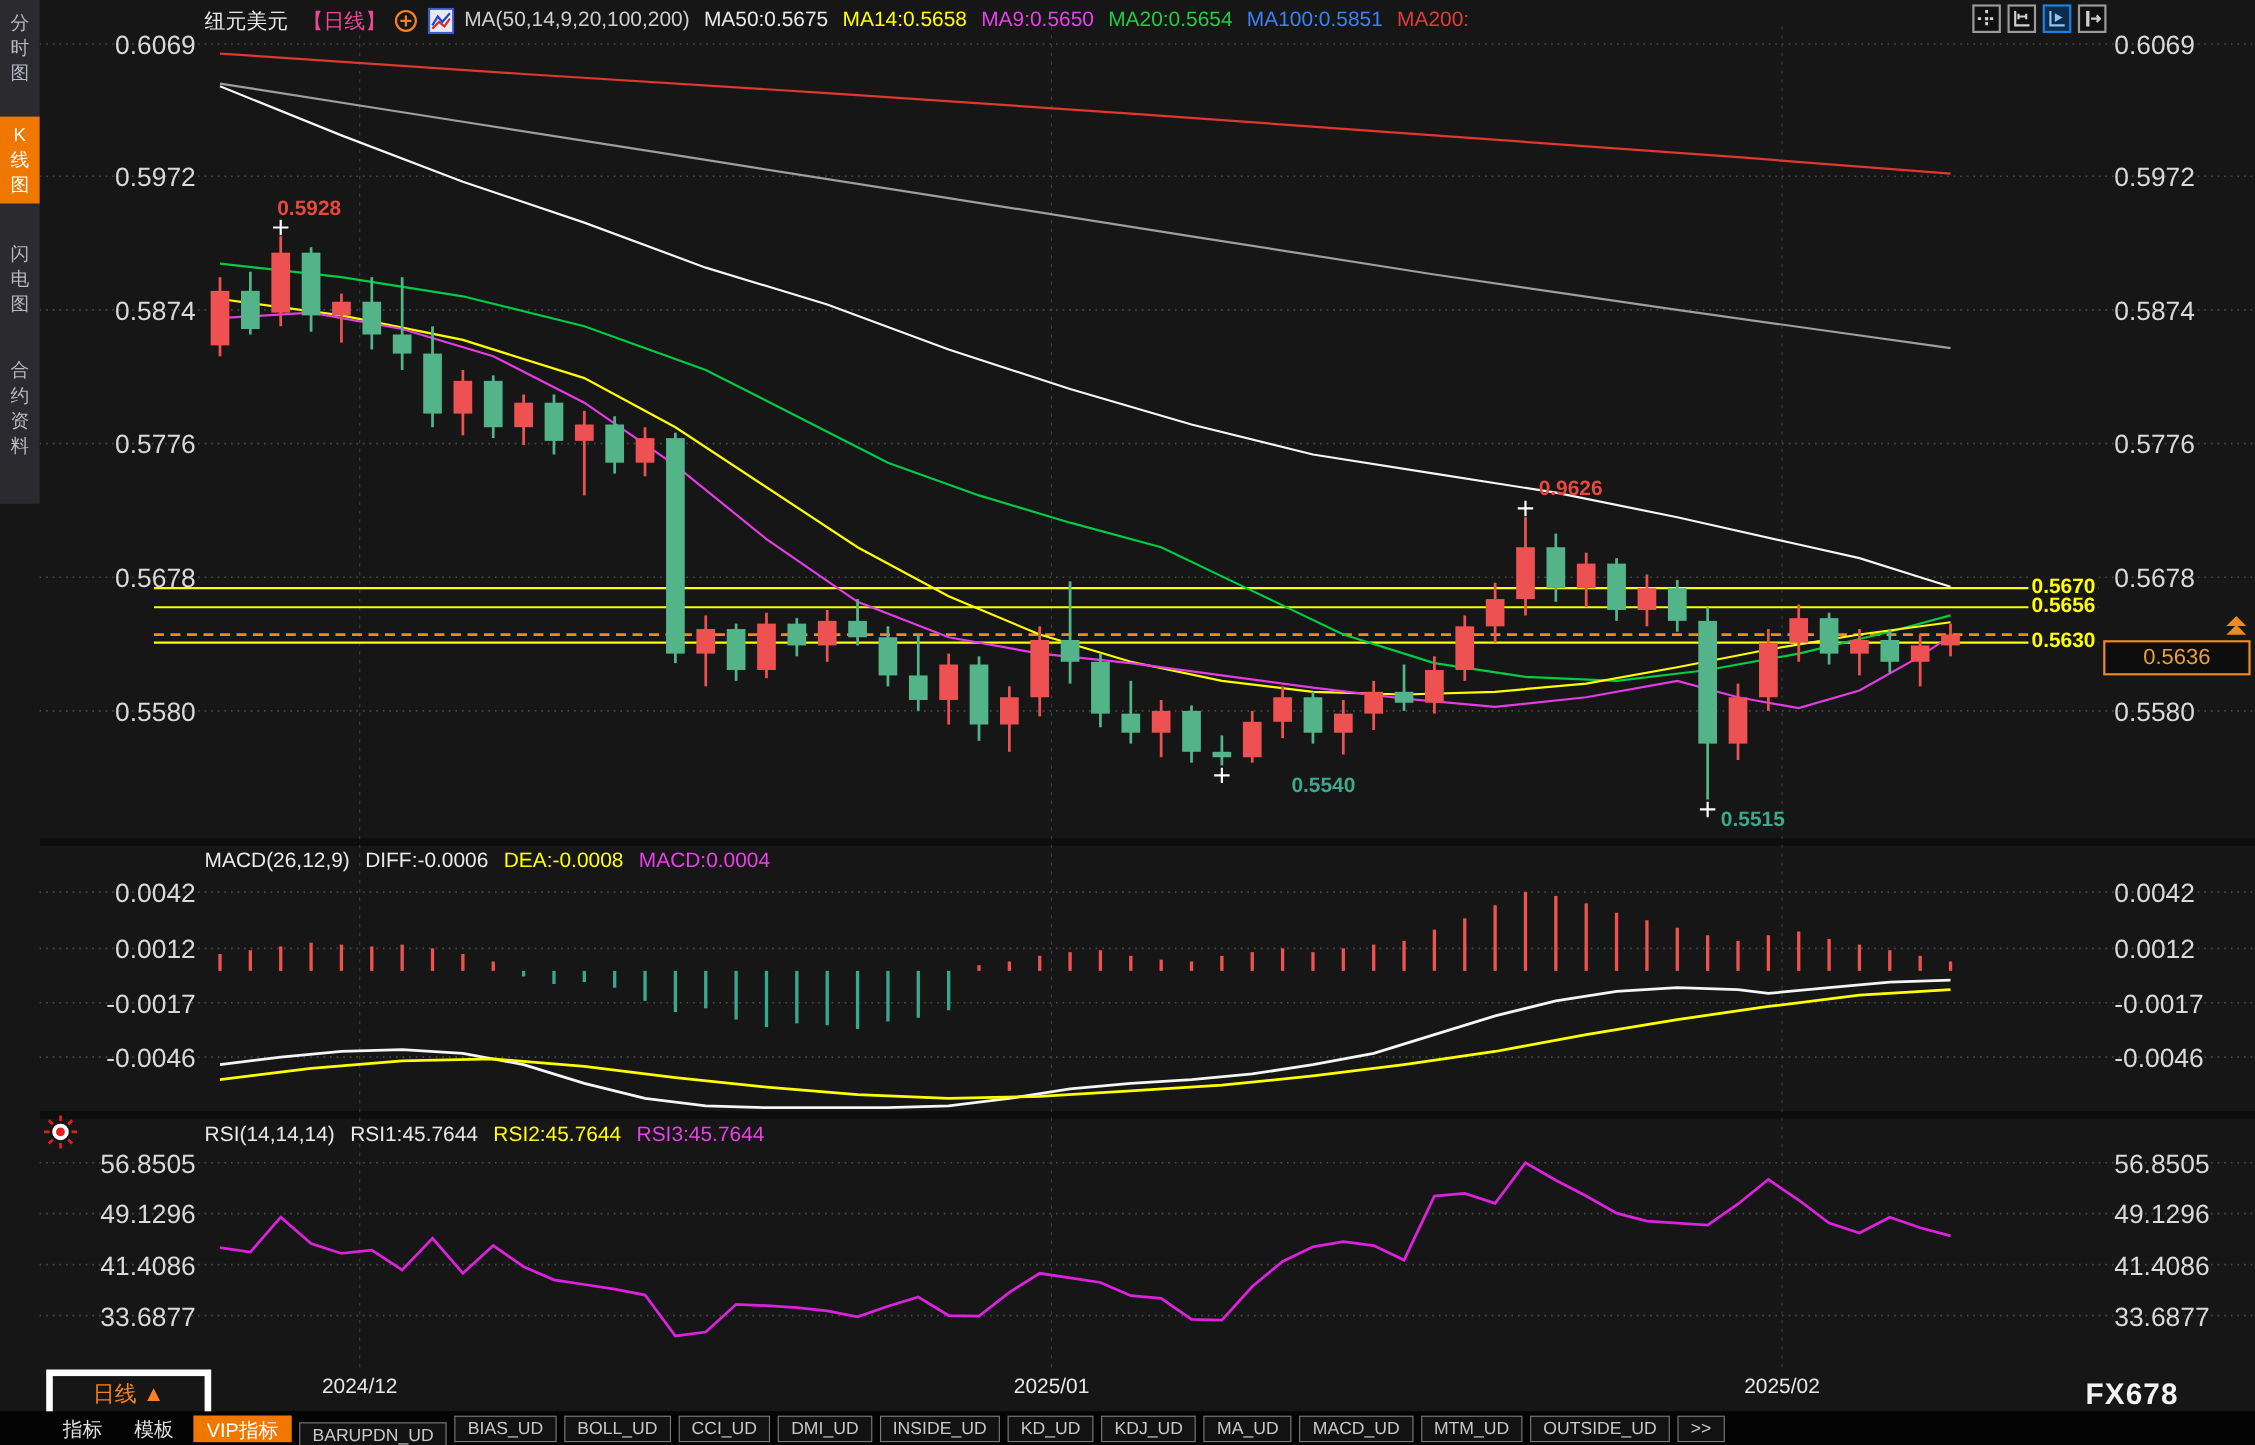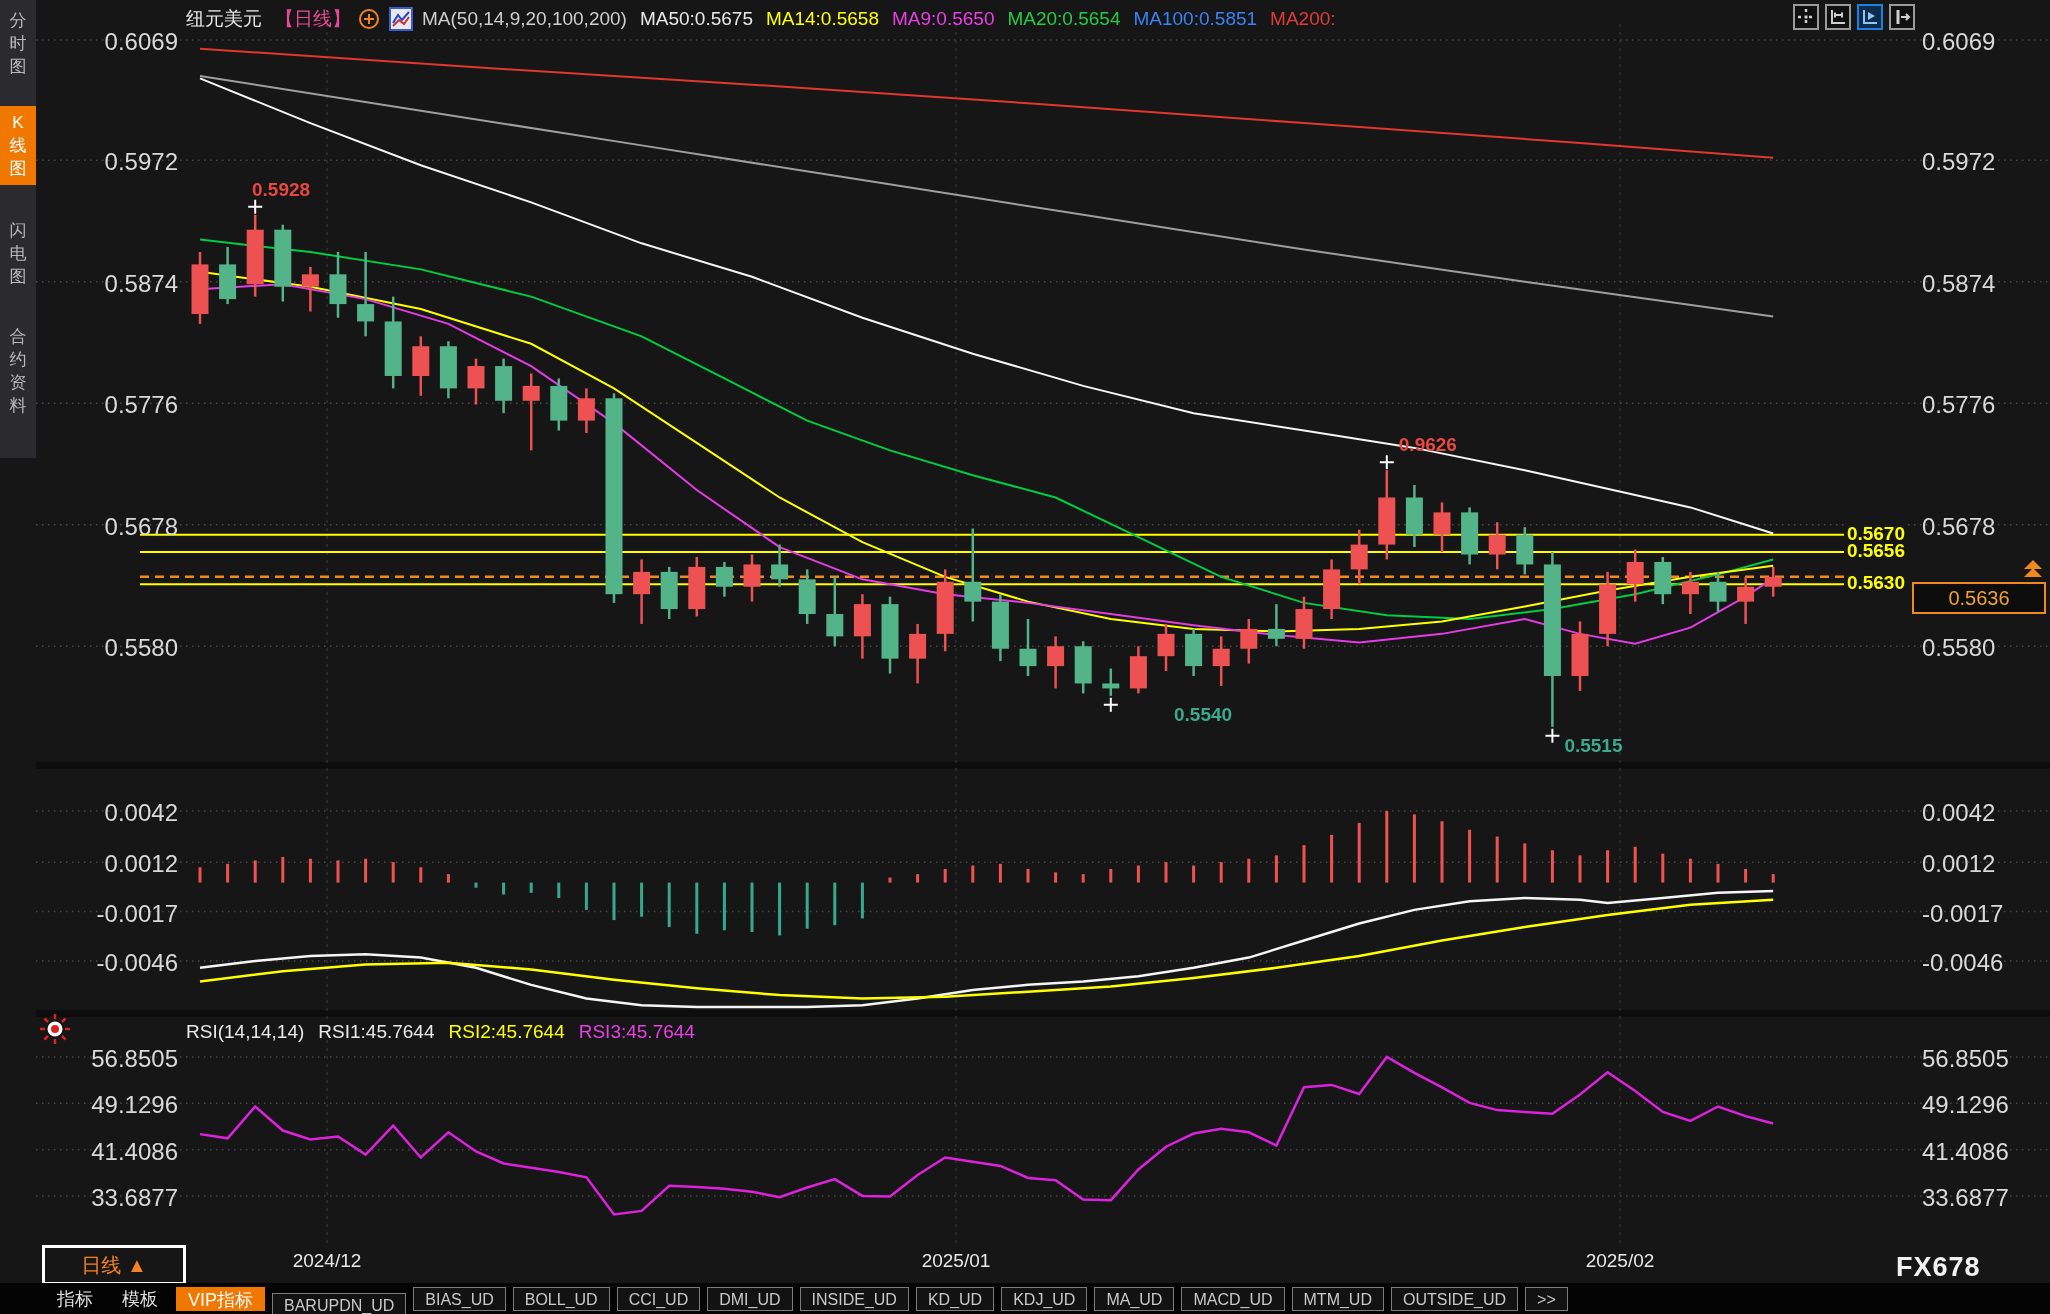--- a/index.html
+++ b/index.html
@@ -31,21 +31,21 @@
   .lvllab i{font-style:normal;background:#161616;padding:0 3px;}
   #price-tag{position:absolute;left:1912px;top:582px;width:130px;height:28px;border:2px solid #f08a1e;
              color:#f0a030;font-size:20px;line-height:28px;text-align:center;background:#0d0d0d;z-index:4;}
   #price-arrow{position:absolute;left:2020px;top:560px;z-index:4;}
   
   .ind-header{position:absolute;left:186px;display:flex;font-size:19px;z-index:4;}
   .ind-header span{margin-right:14px;white-space:nowrap;}
   #macd-header{top:772px;} #rsi-header{top:1021px;}
   #alarm-icon{position:absolute;left:38px;top:1012px;z-index:4;}
   
-  #period-box{position:absolute;left:42px;top:1245px;width:138px;height:34px;border:3px solid #ffffff;
+  #period-box{position:absolute;left:42px;top:1245px;width:138px;height:34px;border:6px solid #ffffff;
               color:#f58220;font-size:20px;line-height:34px;text-align:center;z-index:4;cursor:pointer;}
   .date-label{position:absolute;top:1250px;width:110px;text-align:center;color:#e8e8e8;font-size:19px;}
   #watermark{position:absolute;left:1896px;top:1252px;color:#f2f2f2;font-size:27px;font-weight:700;
              letter-spacing:1px;z-index:6;}
   
   #tabbar{position:absolute;left:0;top:1283px;width:2050px;height:31px;background:#040404;display:flex;
           align-items:center;gap:7px;padding-left:46px;box-sizing:border-box;z-index:6;}
   .tab{border:1px solid #7c7c7c;background:#121212;color:#c9c9c9;font-size:16px;height:24px;
        line-height:24px;padding:0 11px;cursor:pointer;white-space:nowrap;box-sizing:border-box;}
   .tab.plain{border:none;background:none;color:#e0e0e0;font-size:18px;}
@@ -349,20 +349,26 @@
     </div>
 
     <div id="price-tag">0.5636</div>
     <div id="price-arrow">
       <svg width="26" height="20">
           <path d="M13 0 L22 9 H4 Z" fill="#f08a1e"></path>
           <path d="M13 8 L22 17 H4 Z" fill="#f08a1e"></path>
         </svg>
     </div>
 
+    <div id="macd-header" class="ind-header">
+      <span class="c-white">MACD(26,12,9)</span>
+      <span class="c-white">DIFF:-0.0006</span>
+      <span class="c-yellow">DEA:-0.0008</span>
+      <span class="c-magenta">MACD:0.0004</span>
+    </div>
 
     <div id="rsi-header" class="ind-header">
       <span class="c-white">RSI(14,14,14)</span>
       <span class="c-white">RSI1:45.7644</span>
       <span class="c-yellow">RSI2:45.7644</span>
       <span class="c-magenta">RSI3:45.7644</span>
     </div>
 
     <div id="alarm-icon" class="clickable">
       <svg width="34" height="34">

